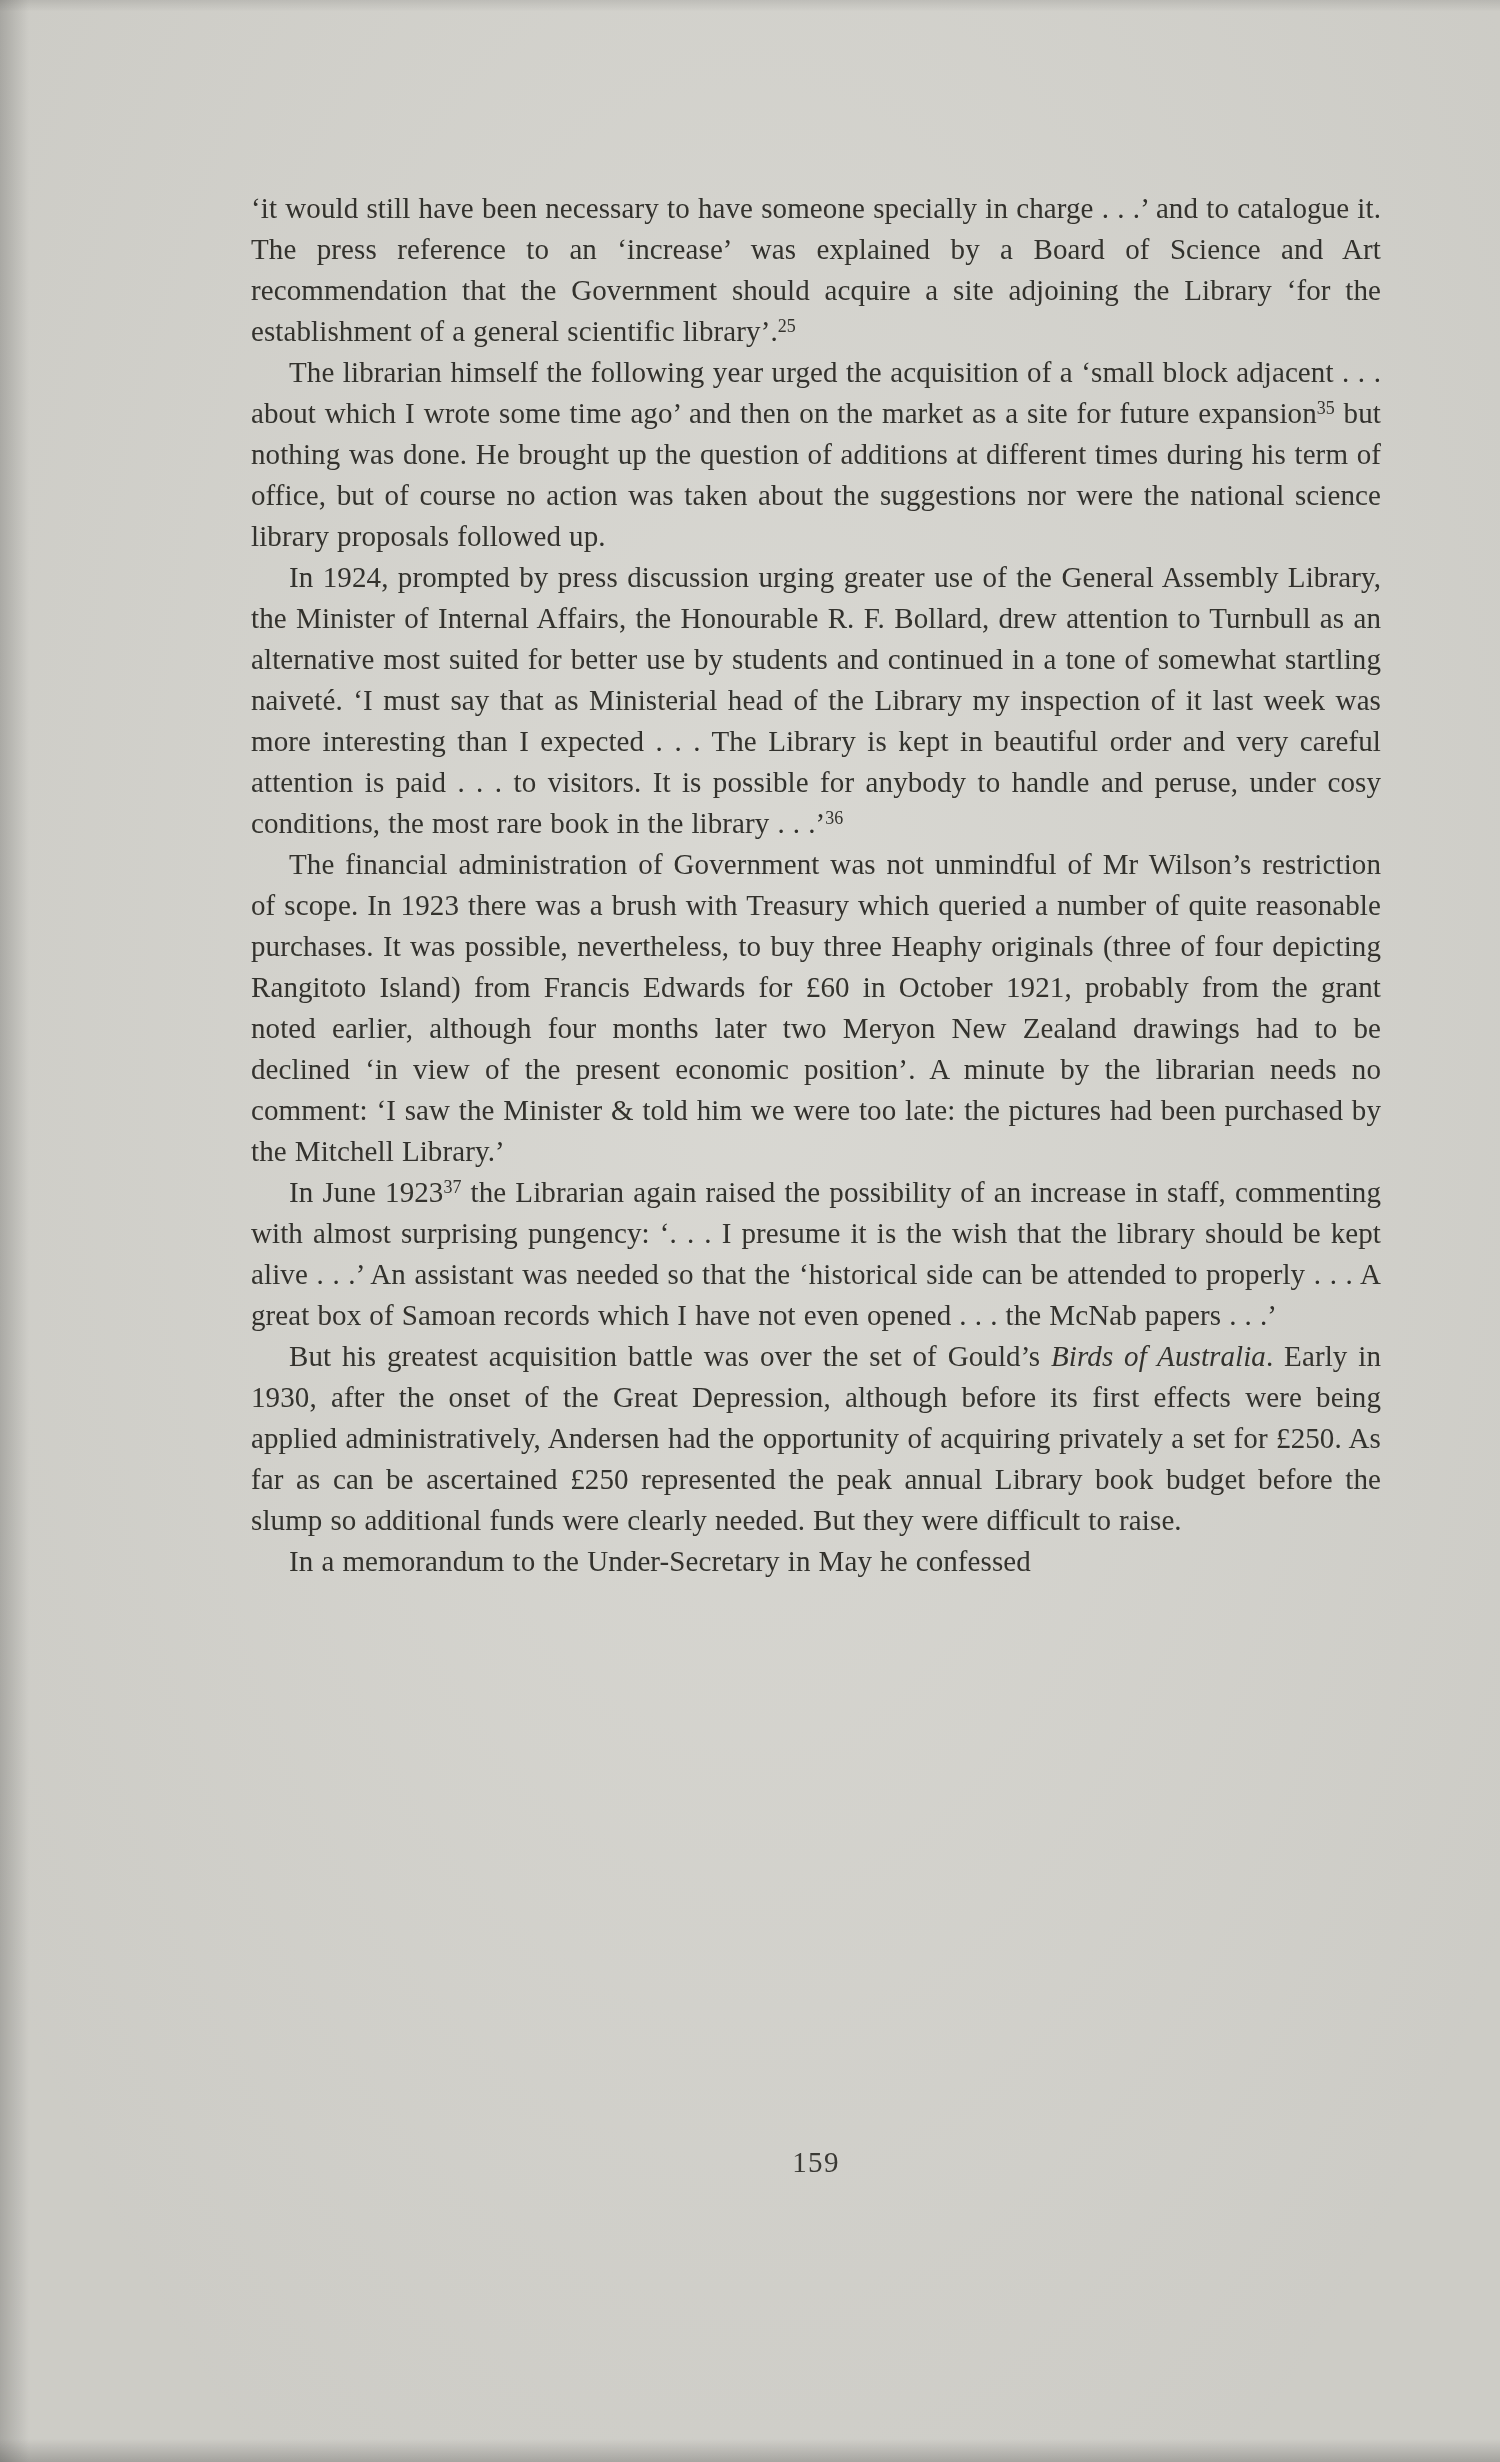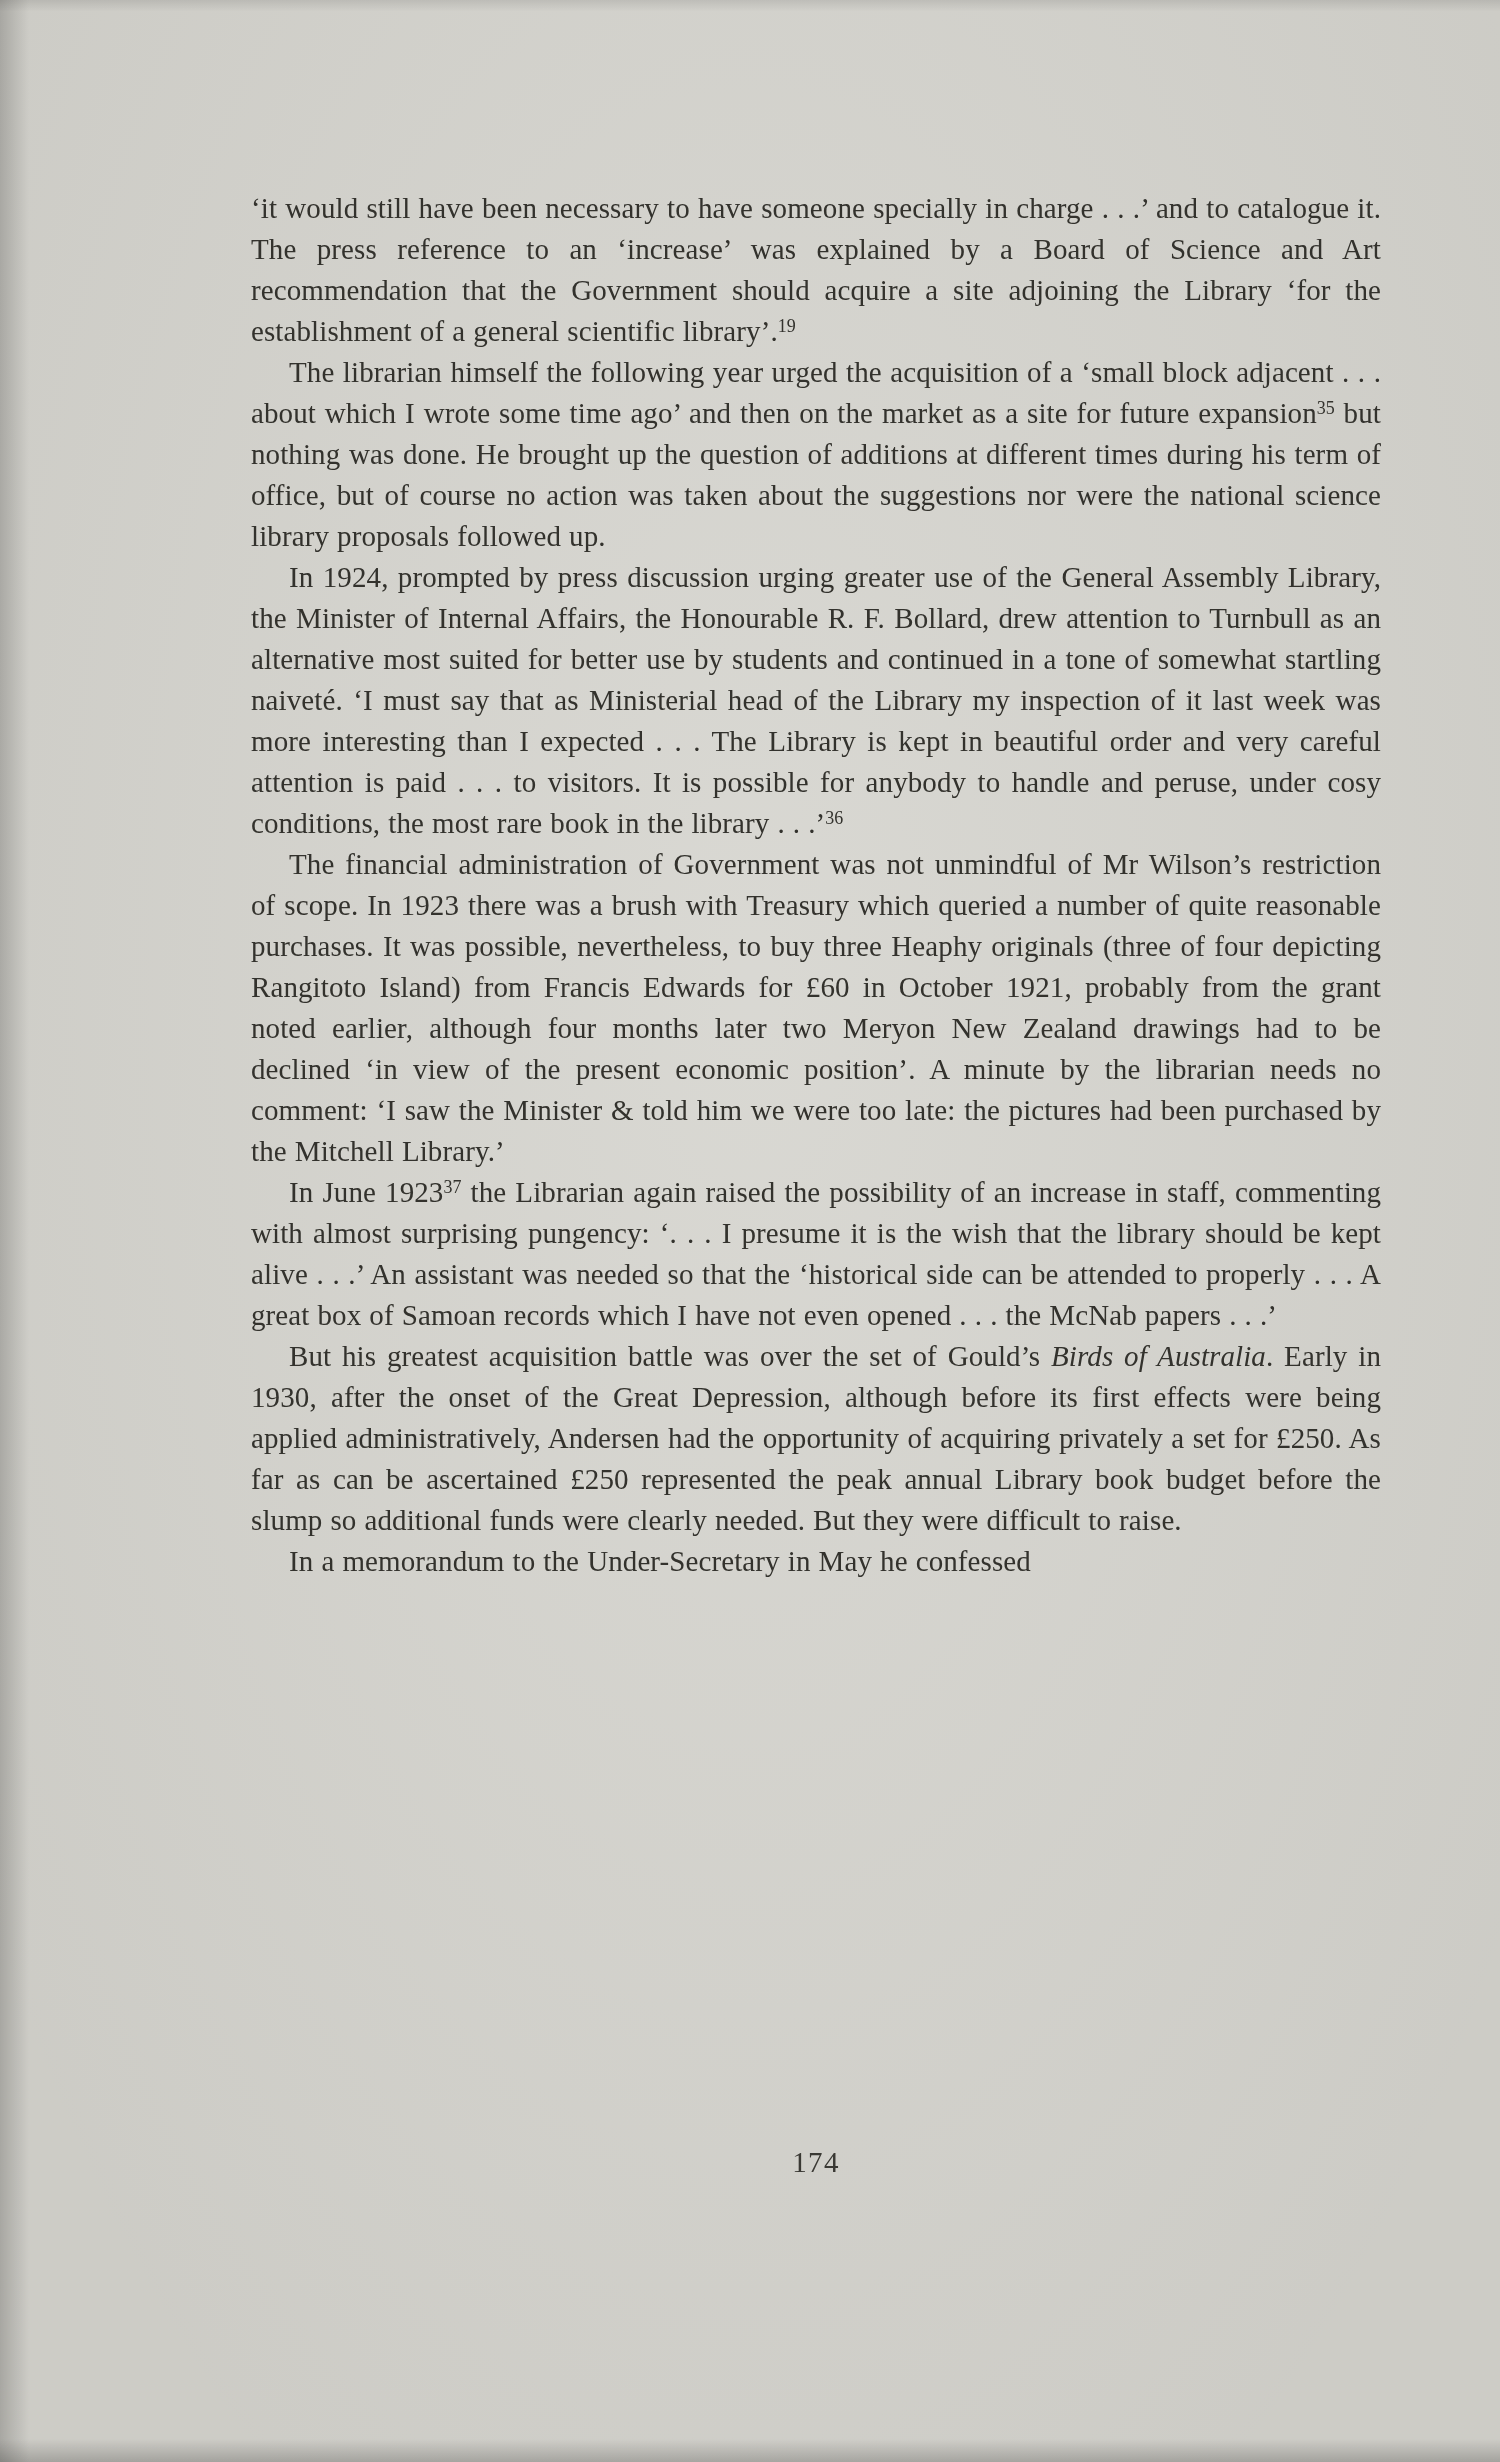--- a/index.html
+++ b/index.html
@@ -56,23 +56,23 @@
     font-size: 29px;
     letter-spacing: 1.3px;
     color: #3a3934;
   }
 </style>
 </head>
 <body>
 
 <div class="page">
   <div class="text-block">
-      <p class="para"><span>‘it would still have been necessary to have someone specially in charge . . .’ and to catalogue it. The press reference to an ‘increase’ was explained by a Board of Science and Art recommendation that the Government should acquire a site adjoining the Library ‘for the establishment of a general scientific library’.</span><sup>19</sup></p>
+      <p class="para"><span>‘it would still have been necessary to have someone specially in charge . . .’ and to catalogue it. The press reference to an ‘increase’ was explained by a Board of Science and Art recommendation that the Government should acquire a site adjoining the Library ‘for the establishment of a general scientific library’.</span><sup>25</sup></p>
       <p class="para indent"><span>The librarian himself the following year urged the acquisition of a ‘small block adjacent . . . about which I wrote some time ago’ and then on the market as a site for future expansion</span><sup>35</sup><span> but nothing was done. He brought up the question of additions at different times during his term of office, but of course no action was taken about the suggestions nor were the national science library proposals followed up.</span></p>
       <p class="para indent"><span>In 1924, prompted by press discussion urging greater use of the General Assembly Library, the Minister of Internal Affairs, the Honourable R. F. Bollard, drew attention to Turnbull as an alternative most suited for better use by students and continued in a tone of somewhat startling naiveté. ‘I must say that as Ministerial head of the Library my inspection of it last week was more interesting than I expected . . . The Library is kept in beautiful order and very careful attention is paid . . . to visitors. It is possible for anybody to handle and peruse, under cosy conditions, the most rare book in the library . . .’</span><sup>36</sup></p>
       <p class="para indent"><span>The financial administration of Government was not unmindful of Mr Wilson’s restriction of scope. In 1923 there was a brush with Treasury which queried a number of quite reasonable purchases. It was possible, nevertheless, to buy three Heaphy originals (three of four depicting Rangitoto Island) from Francis Edwards for £60 in October 1921, probably from the grant noted earlier, although four months later two Meryon New Zealand drawings had to be declined ‘in view of the present economic position’. A minute by the librarian needs no comment: ‘I saw the Minister &amp; told him we were too late: the pictures had been purchased by the Mitchell Library.’</span></p>
       <p class="para indent"><span>In June 1923</span><sup>37</sup><span> the Librarian again raised the possibility of an increase in staff, commenting with almost surprising pungency: ‘. . . I presume it is the wish that the library should be kept alive . . .’ An assistant was needed so that the ‘historical side can be attended to properly . . . A great box of Samoan records which I have not even opened . . . the McNab papers . . .’</span></p>
       <p class="para indent"><span>But his greatest acquisition battle was over the set of Gould’s </span><i>Birds of Australia</i><span>. Early in 1930, after the onset of the Great Depression, although before its first effects were being applied administratively, Andersen had the opportunity of acquiring privately a set for £250. As far as can be ascertained £250 represented the peak annual Library book budget before the slump so additional funds were clearly needed. But they were difficult to raise.</span></p>
       <p class="para indent"><span>In a memorandum to the Under-Secretary in May he confessed</span></p>
     </div>
-  <div class="folio">174</div>
+  <div class="folio">159</div>
 </div>
 
 
 </body></html>

